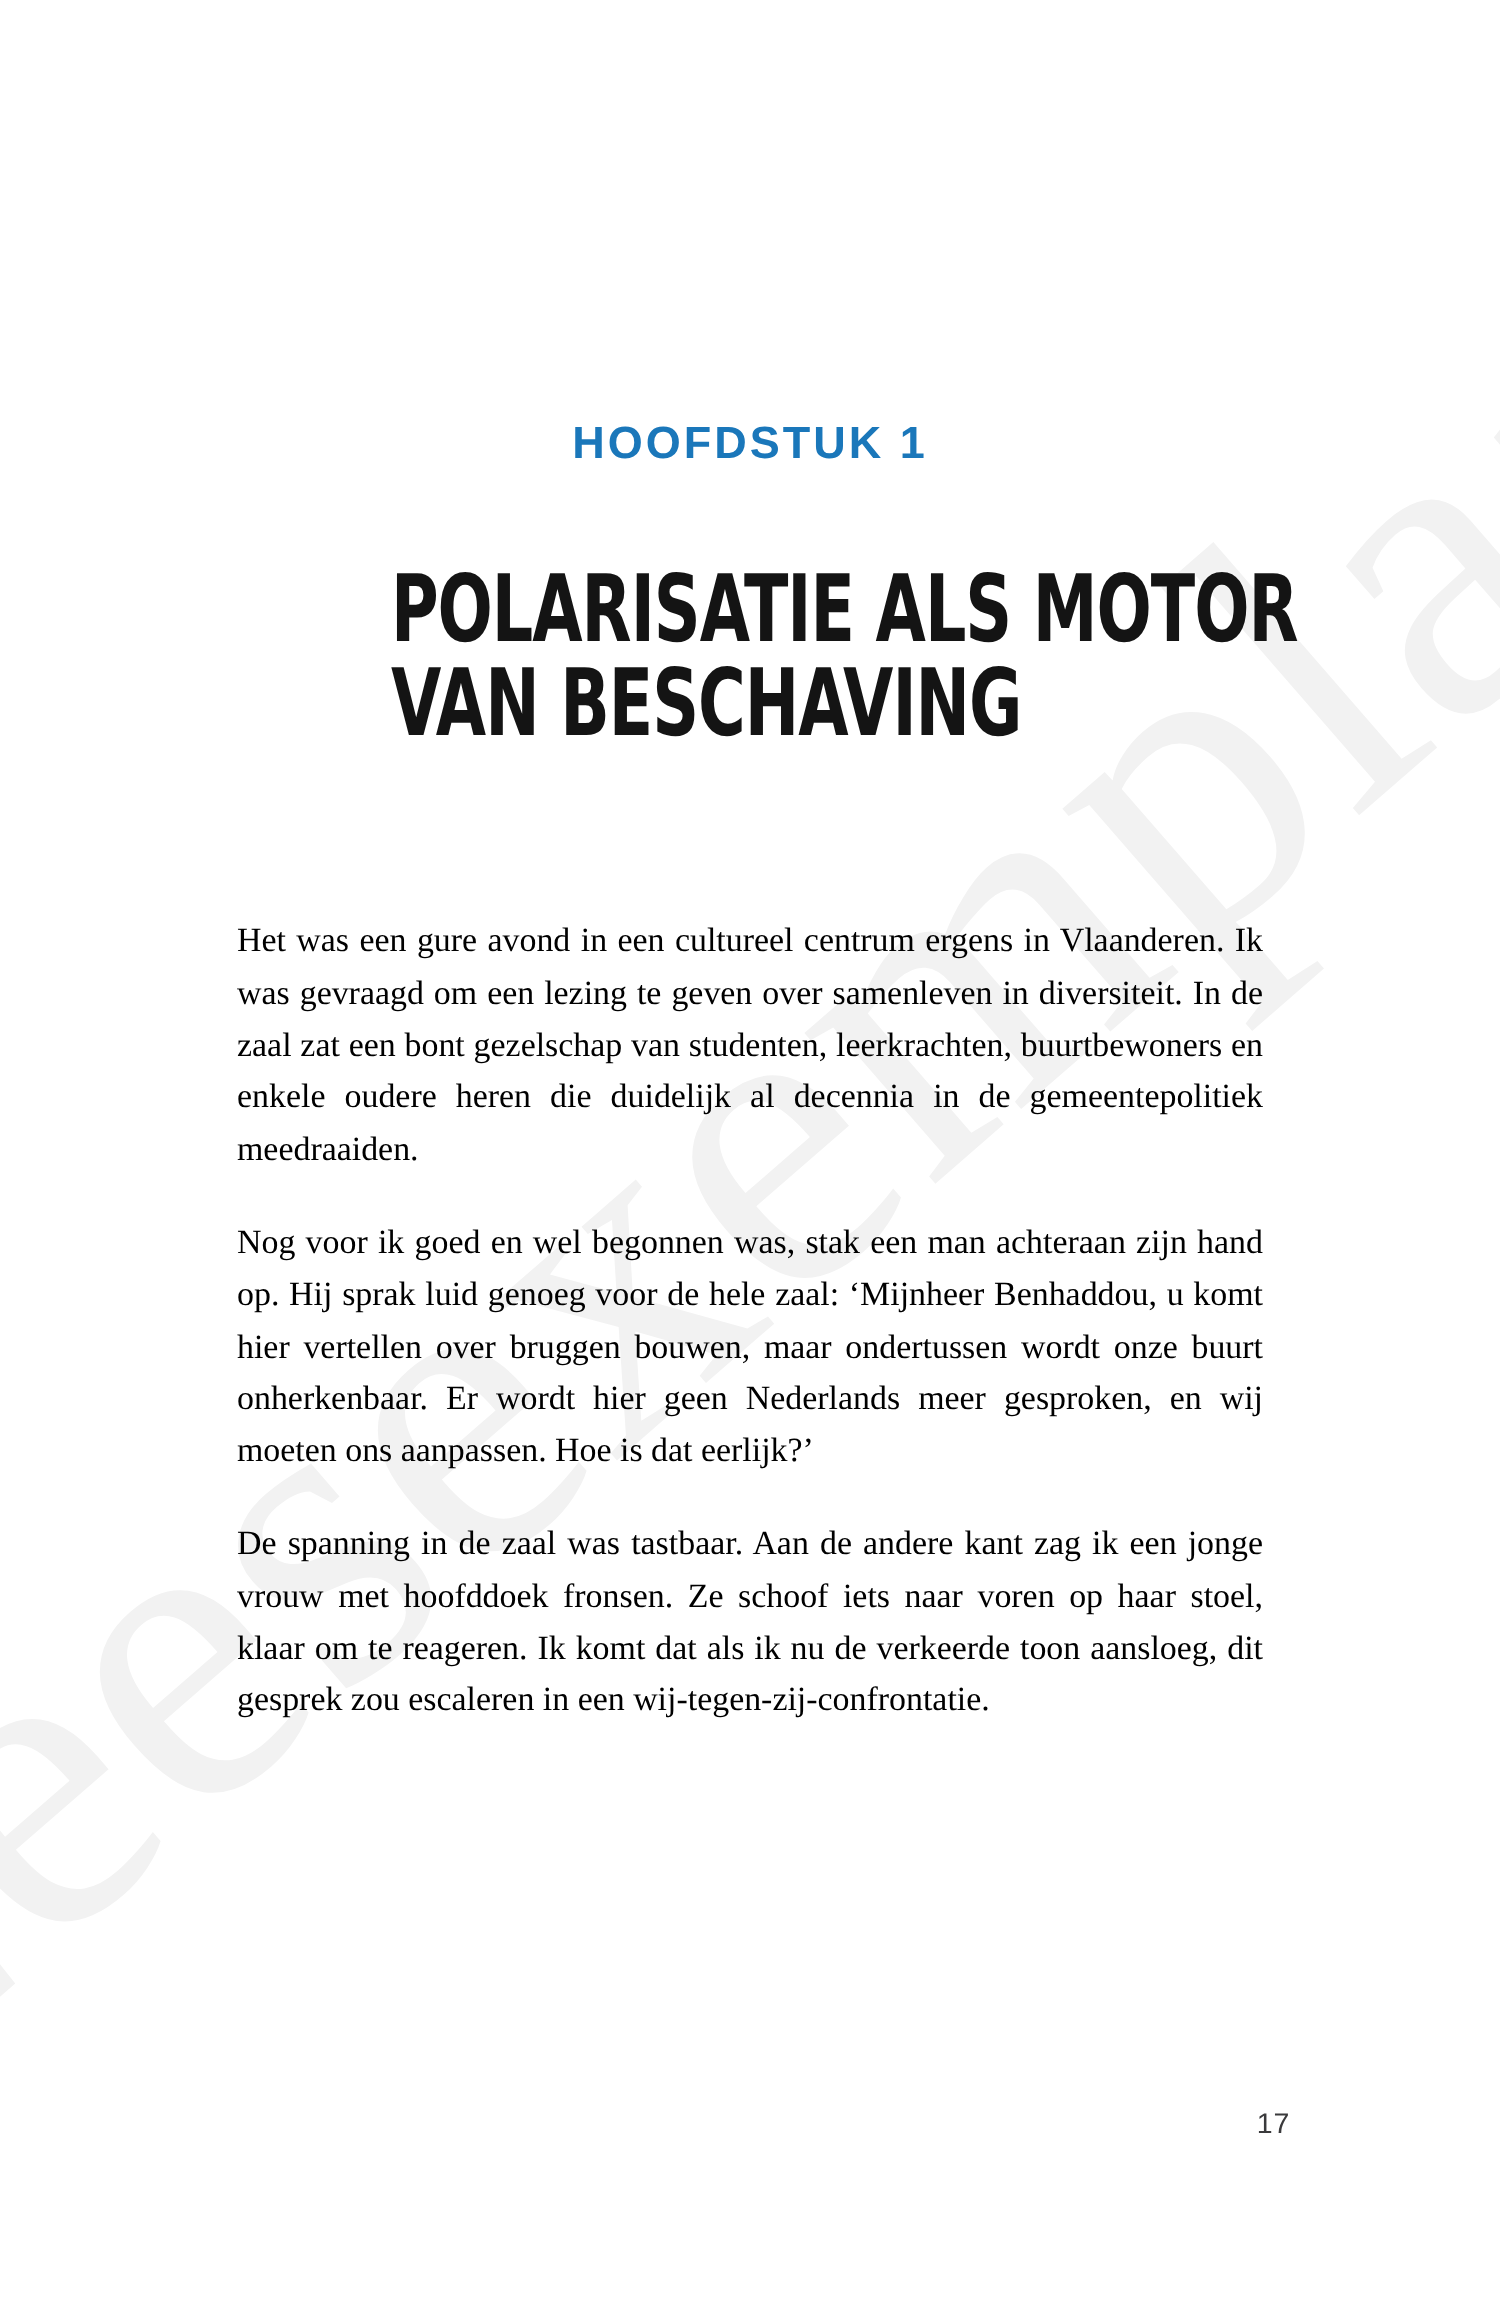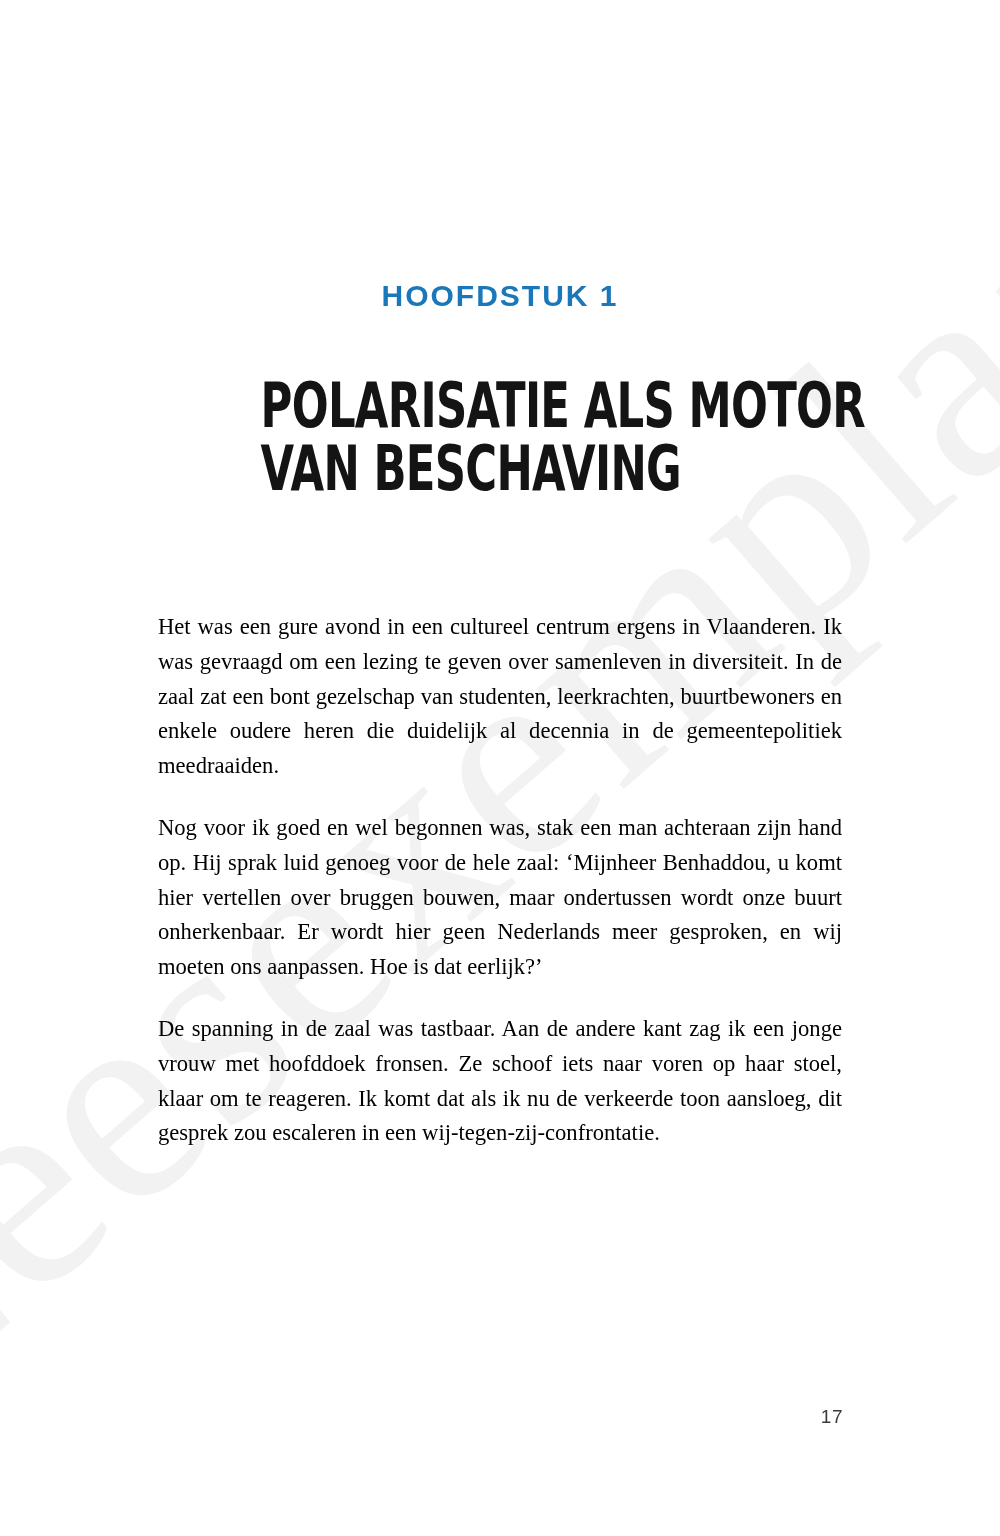--- a/index.html
+++ b/index.html
@@ -95,21 +95,21 @@
     text-align: justify;
     text-justify: inter-word;
     hyphens: manual;
   }
   .body-text p:last-child {
     margin-bottom: 0;
   }
 
   .page-number {
     position: absolute;
-    right: 157px;
+    right: 140px;
     bottom: 108px;
     z-index: 1;
     font-family: "Liberation Sans", "DejaVu Sans", sans-serif;
     font-size: 19px;
     color: #3a3a3c;
     letter-spacing: 0.5px;
   }
 </style>
 </head>
 <body>

